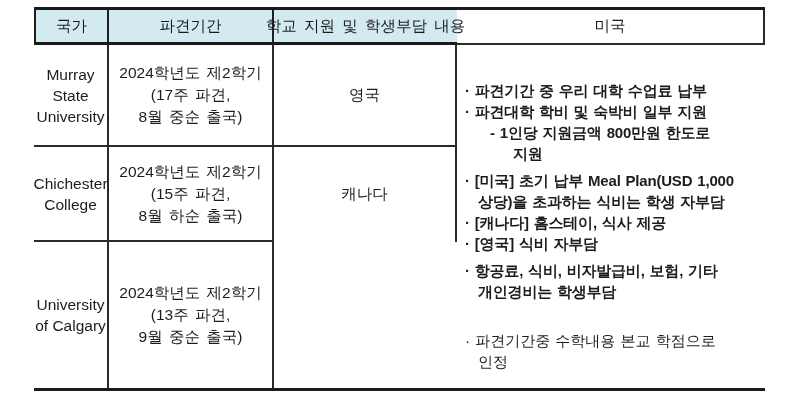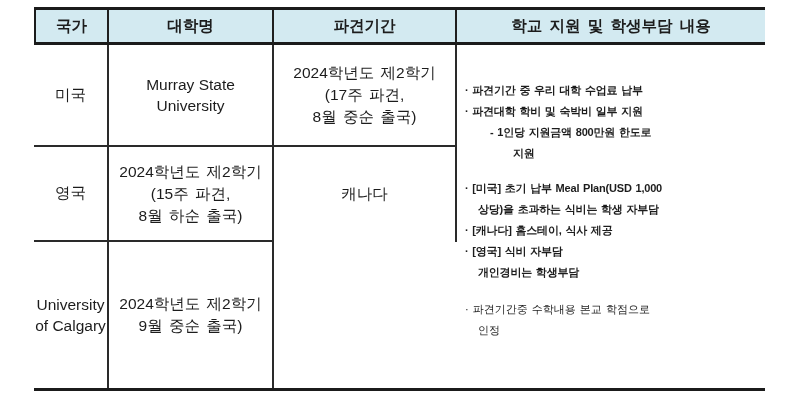--- a/index.html
+++ b/index.html
@@ -18,69 +18,69 @@
     grid-template-columns:75px 165px 183px 1fr;
     grid-template-rows:35px 102px 95px 1fr;
     background:#ffffff;
   }
   .table > div { box-sizing:border-box; }
   
   .hcell {
     background:#d3eaf1;
     border-bottom:3px solid #1b1b1b;
     display:flex; align-items:center; justify-content:center;
-    font-weight:bold; font-size:15.5px; word-spacing:3px;
+    font-weight:normal; font-size:15.5px; word-spacing:3px;
     white-space:nowrap;
   }
   .hcell.first { border-left:2px solid #1b1b1b; }
   .hcell.divr  { border-right:2px solid #1f1f1f; }
   
   .cell {
     display:flex; flex-direction:column;
     align-items:center; justify-content:center;
     font-size:15.5px; text-align:center;
   }
   .divr  { border-right:2px solid #2a2a2a; }
   .divb  { border-bottom:2px solid #2a2a2a; }
   .uni   { line-height:21px; }
   .pline { line-height:22px; white-space:nowrap; word-spacing:2px;text-align:right; }
   .pbold { font-weight:normal; }
   
   .support {
     grid-column:4; grid-row:2 / 5;
     padding:35px 4px 0 8px;
-    font-size:11px; line-height:21px;
+    font-size:15px; line-height:21px;
   }
   .ln { white-space:nowrap; font-weight:bold; letter-spacing:-0.2px; word-spacing:1px; }
   .ln.wrap1 { padding-left:13px; }
   .ln.dash  { padding-left:25px; }
   .ln.wrap2 { padding-left:48px; }
-  .ln.gap18 { margin-top:14px; }
-  .ln.gap16 { margin-top:16px; }
+  .ln.gap18 { margin-top:6px; }
+  .ln.gap16 { margin-top:28px; }
   .ln.regular { font-weight:normal; letter-spacing:0; }
 </style>
 </head>
 <body>
 
 <div class="table">
 
   <div class="hcell first divr">국가</div>
-  <div class="hcell divr">대학명</div>
   <div class="hcell divr">파견기간</div>
   <div class="hcell">학교 지원 및 학생부담 내용</div>
 
   <div class="support">
     <div class="ln">· 파견기간 중 우리 대학 수업료 납부</div>
     <div class="ln">· 파견대학 학비 및 숙박비 일부 지원</div>
     <div class="ln dash">- 1인당 지원금액 800만원 한도로</div>
     <div class="ln wrap2">지원</div>
     <div class="ln gap18">· [미국] 초기 납부 Meal Plan(USD 1,000</div>
     <div class="ln wrap1">상당)을 초과하는 식비는 학생 자부담</div>
     <div class="ln">· [캐나다] 홈스테이, 식사 제공</div>
     <div class="ln">· [영국] 식비 자부담</div>
+    <div class="ln gap18">· 항공료, 식비, 비자발급비, 보험, 기타</div>
     <div class="ln wrap1">개인경비는 학생부담</div>
     <div class="ln gap16 regular">· 파견기간중 수학내용 본교 학점으로</div>
     <div class="ln wrap1 regular">인정</div>
   </div>
 
   <div class="cell divr divb">
     <div>미국</div>
   </div>
   <div class="cell divr divb">
     <div class="uni">Murray State</div>
@@ -89,29 +89,33 @@
   <div class="cell divr divb">
     <div class="pline">2024학년도 제2학기</div>
     <div class="pline"><span>(</span><span class="pbold">17주 파견</span><span>,</span></div>
     <div class="pline">8월 중순 출국)</div>
   </div>
 
   <div class="cell divr divb">
     <div>영국</div>
   </div>
   <div class="cell divr divb">
+    <div class="uni">Chichester College</div>
+  </div>
+  <div class="cell divr divb">
     <div class="pline">2024학년도 제2학기</div>
     <div class="pline"><span>(</span><span class="pbold">15주 파견</span><span>,</span></div>
     <div class="pline">8월 하순 출국)</div>
   </div>
 
   <div class="cell divr">
     <div>캐나다</div>
   </div>
   <div class="cell divr">
     <div class="uni">University of Calgary</div>
   </div>
   <div class="cell divr">
     <div class="pline">2024학년도 제2학기</div>
+    <div class="pline"><span>(</span><span class="pbold">13주 파견</span><span>,</span></div>
     <div class="pline">9월 중순 출국)</div>
   </div>
 
 </div>
 
 </body></html>

